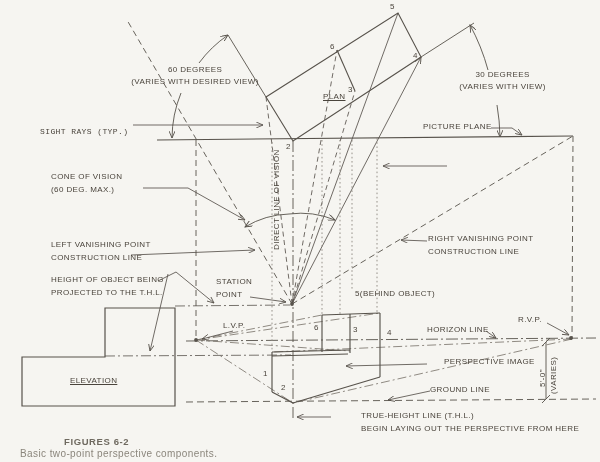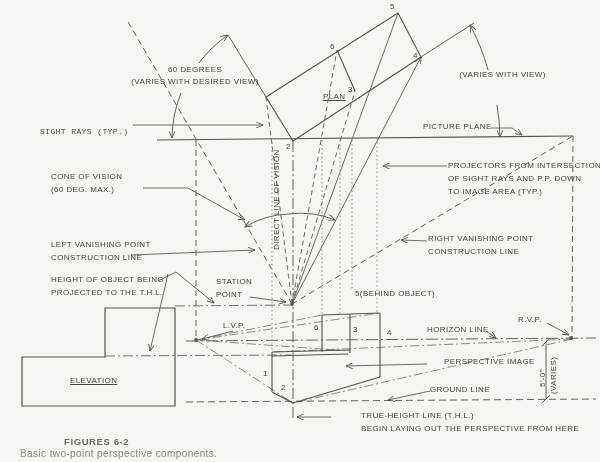--- a/index.html
+++ b/index.html
@@ -178,32 +178,28 @@
     <path d="M491,128 L512,128 L522,135" marker-end="url(#arr)"></path>
   </g>
 </svg>
 
   <div class="lbl ctr" style="left:115px;top:64px;width:160px;">
     <div>60 DEGREES</div>
     <div>(VARIES WITH DESIRED VIEW)</div>
   </div>
 
   <div class="lbl ctr" style="left:445px;top:69px;width:115px;">
+    <div>30 DEGREES</div>
     <div>(VARIES WITH VIEW)</div>
   </div>
 
   <div class="lbl" style="left:40px;top:126px;font-family:Liberation Mono, monospace;">SIGHT RAYS (TYP.)</div>
 
   <div class="lbl" style="left:423px;top:121px;">PICTURE PLANE</div>
 
-  <div class="lbl" style="left:448px;top:159px;line-height:13px;">
-    <div>PROJECTORS FROM INTERSECTION</div>
-    <div>OF SIGHT RAYS AND P.P. DOWN</div>
-    <div>TO IMAGE AREA (TYP.)</div>
-  </div>
 
   <div class="lbl" style="left:51px;top:170px;line-height:13px;">
     <div>CONE OF VISION</div>
     <div>(60 DEG. MAX.)</div>
   </div>
 
   <div class="lbl" style="left:51px;top:238px;line-height:13px;">
     <div>LEFT VANISHING POINT</div>
     <div>CONSTRUCTION LINE</div>
   </div>

